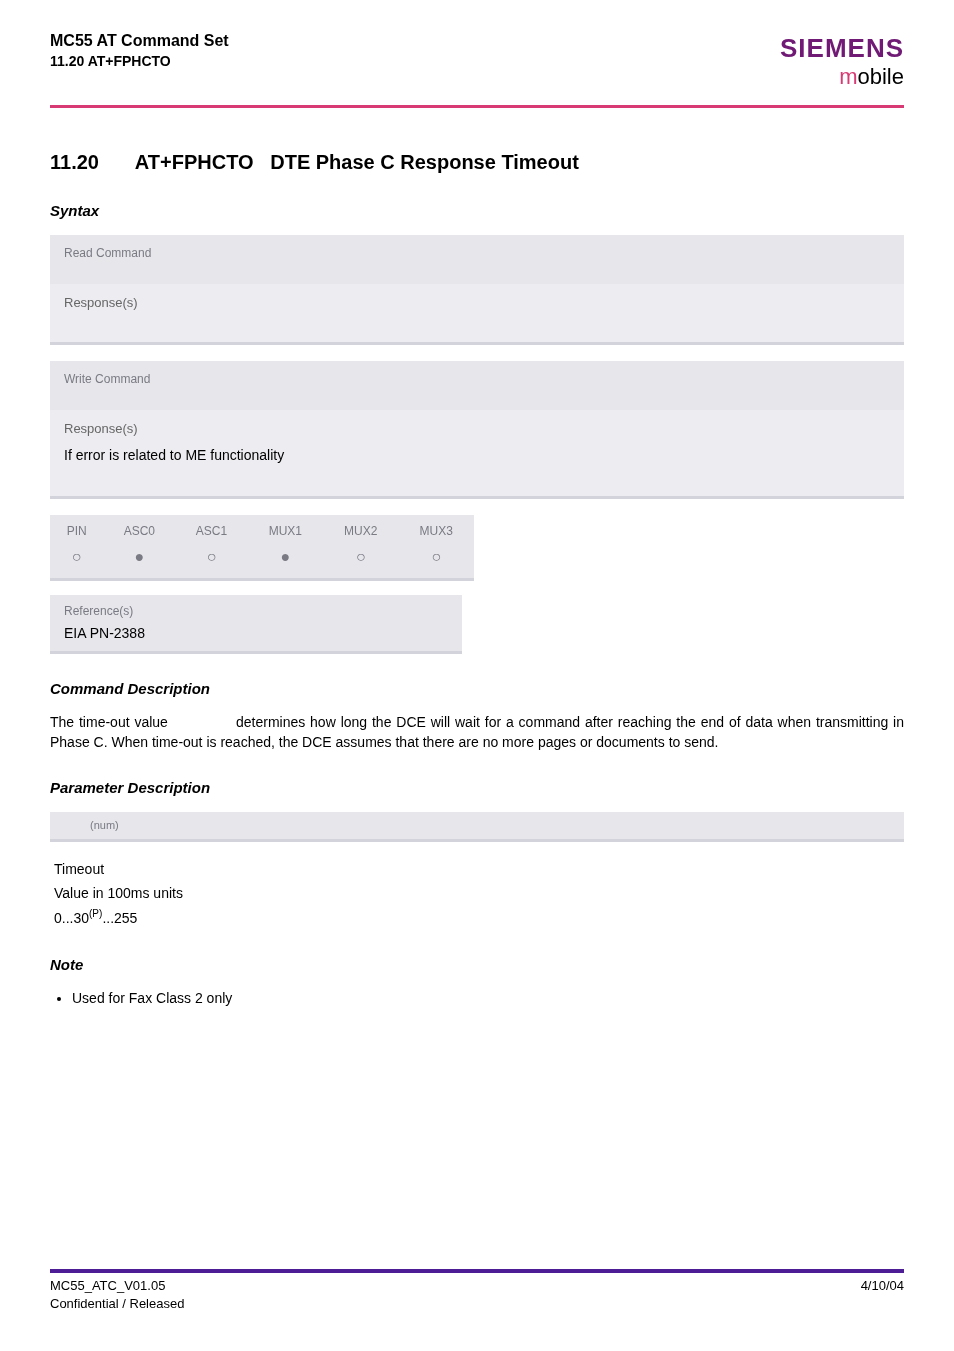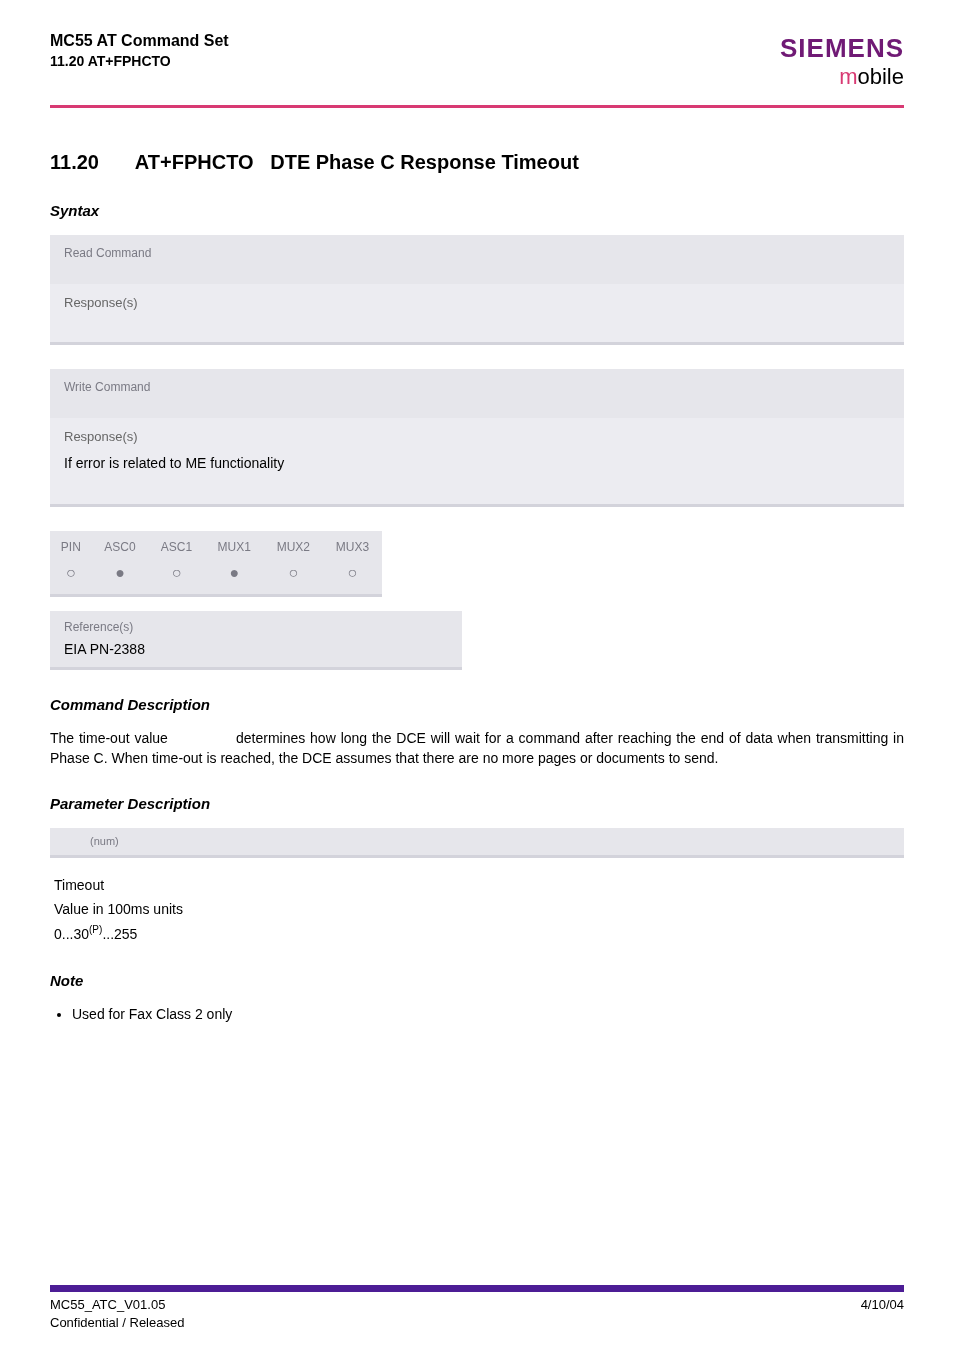--- a/index.html
+++ b/index.html
@@ -59,42 +59,42 @@
   .subhead {
     font-style: italic;
     font-weight: bold;
     font-size: 15px;
     margin-top: 24px;
     margin-bottom: 14px;
   }
   .block {
     background: #e6e6eb;
     border-bottom: 3px solid #d3d3db;
-    margin-bottom: 24px;
+    margin-bottom: 16px;
   }
   .block-header {
     color: #7a7a84;
     font-size: 12px;
     padding: 10px 14px 22px 14px;
   }
   .block-body {
     background: #ececf1;
     padding: 10px 14px 30px 14px;
     font-size: 13px;
     color: #666;
   }
   .block-body .text-line {
     color: #000;
     font-size: 14px;
     padding-top: 8px;
   }
   .matrix-block {
     background: #e6e6eb;
     border-bottom: 3px solid #d3d3db;
-    width: 332px;
+    width: 424px;
     margin-top: 6px;
   }
   .matrix-table {
     width: 100%;
     border-collapse: collapse;
   }
   .matrix-table th {
     font-weight: normal;
     color: #7a7a84;
     font-size: 12px;
@@ -141,21 +141,21 @@
   }
   .sup { font-size: 10px; vertical-align: super; }
   ul.note-list {
     list-style: disc;
     padding-left: 22px;
     font-size: 14px;
   }
   .footer {
     position: relative;
     margin-top: 260px;
-    border-top: 7px solid #4c1d95;
+    border-top: 4px solid #4c1d95;
     padding-top: 4px;
     display: flex;
     justify-content: space-between;
     font-size: 13px;
   }
   .footer-left { }
   .footer-center { text-align: center; flex: 1; }
   .footer-right { text-align: right; }
 </style>
 </head>

